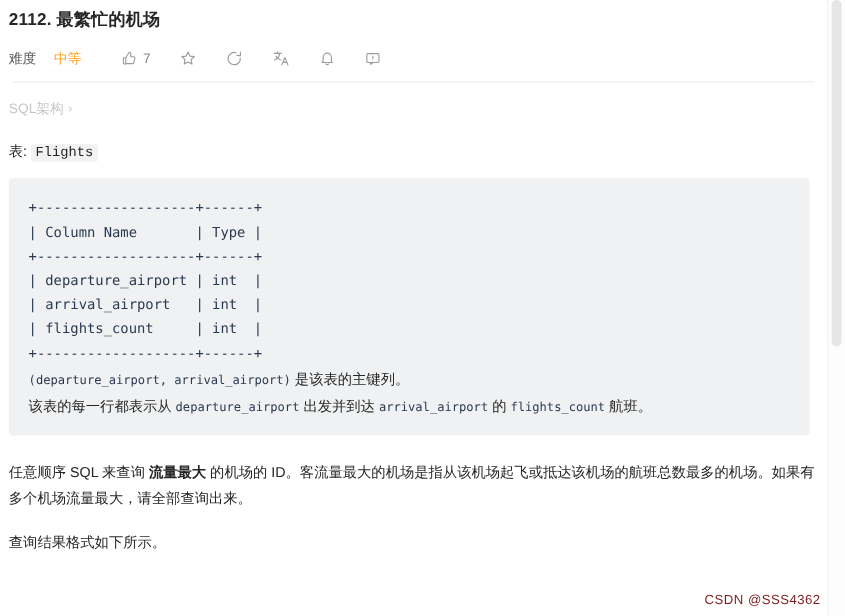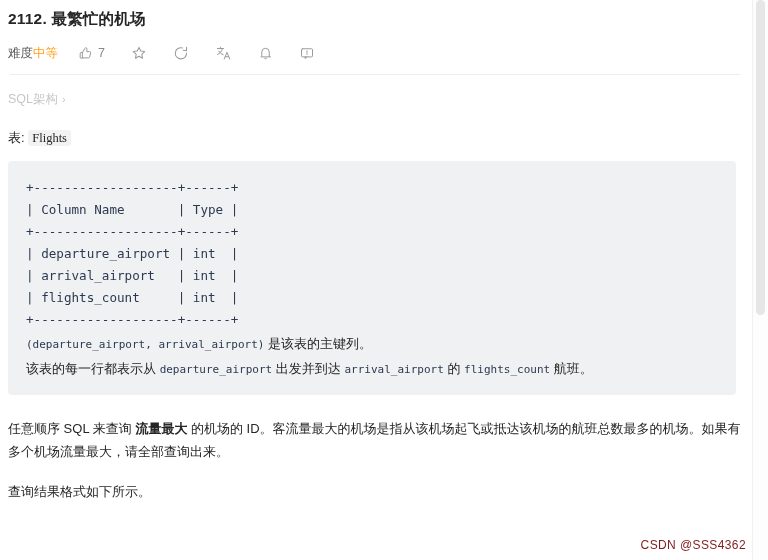--- a/index.html
+++ b/index.html
@@ -50,26 +50,26 @@
     display: flex;
     align-items: center;
     height: 30px;
     margin-top: 8px;
     font-size: 12.5px;
     color: #3c3c4399;
   }
   .meta-label {
     color: #595959;
     font-size: 12.5px;
-    margin-right: 0;
+    margin-right: 16px;
   }
   .difficulty {
     font-size: 12.5px;
     font-weight: 500;
-    margin-right: 20px;
+    margin-right: 36px;
   }
   .icon-btn {
     display: flex;
     align-items: center;
     gap: 5px;
     margin-right: 26px;
     color: #9b9b9b;
     cursor: pointer;
   }
   .icon-btn:last-child { margin-right: 0; }
@@ -102,21 +102,21 @@
   }
 
   
   .table-line {
     margin-top: 20px;
     font-size: 13px;
     color: #262626;
     line-height: 20px;
   }
   code.inline {
-    font-family: Liberation Serif, serif;
+    font-family: Liberation Mono, monospace;
     font-size: 12.5px;
     background: #f2f2f2;
     border-radius: 3px;
     padding: 1px 4px;
     color: #262626;
   }
 
   
   .code-block {
     margin-top: 13px;

